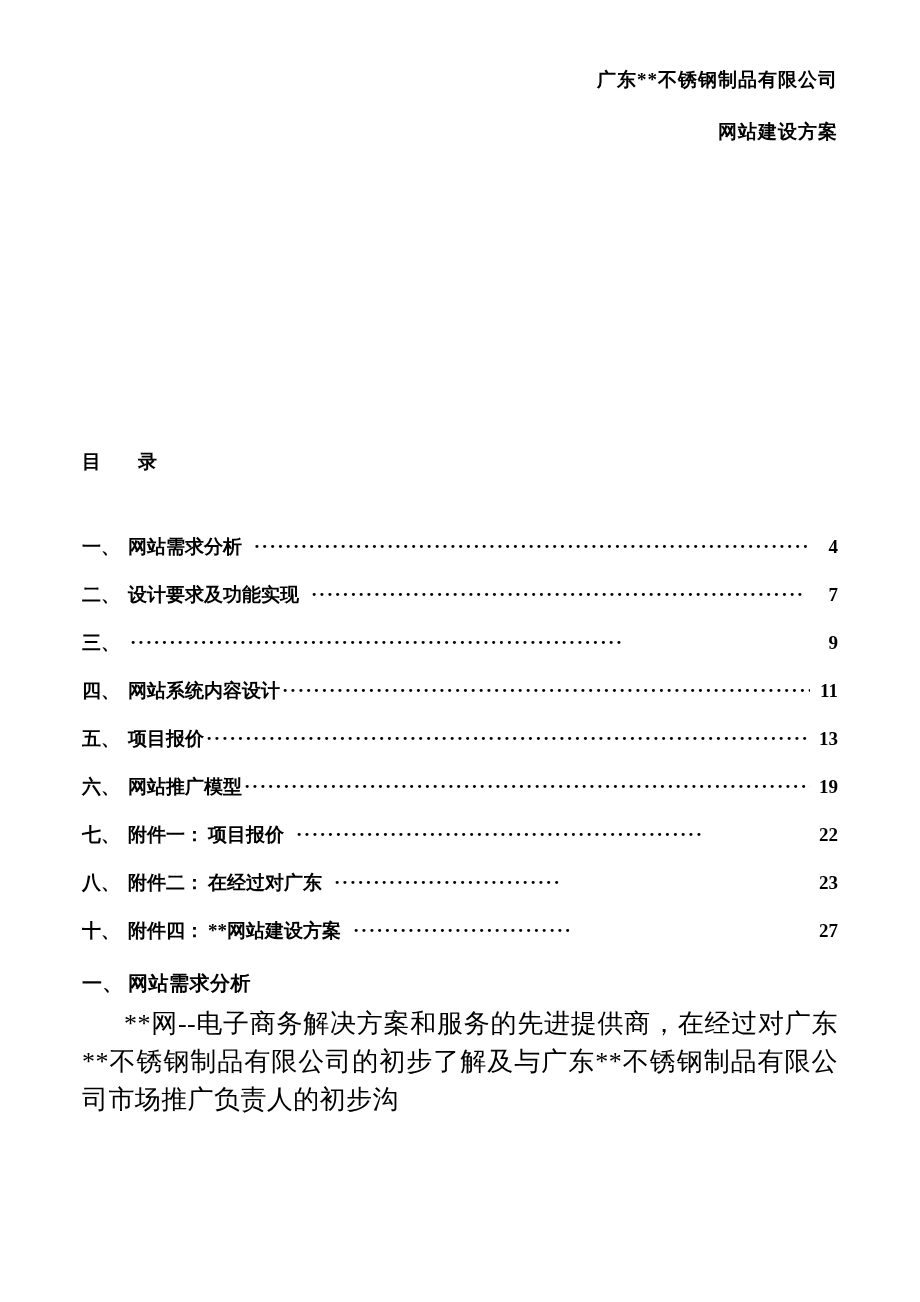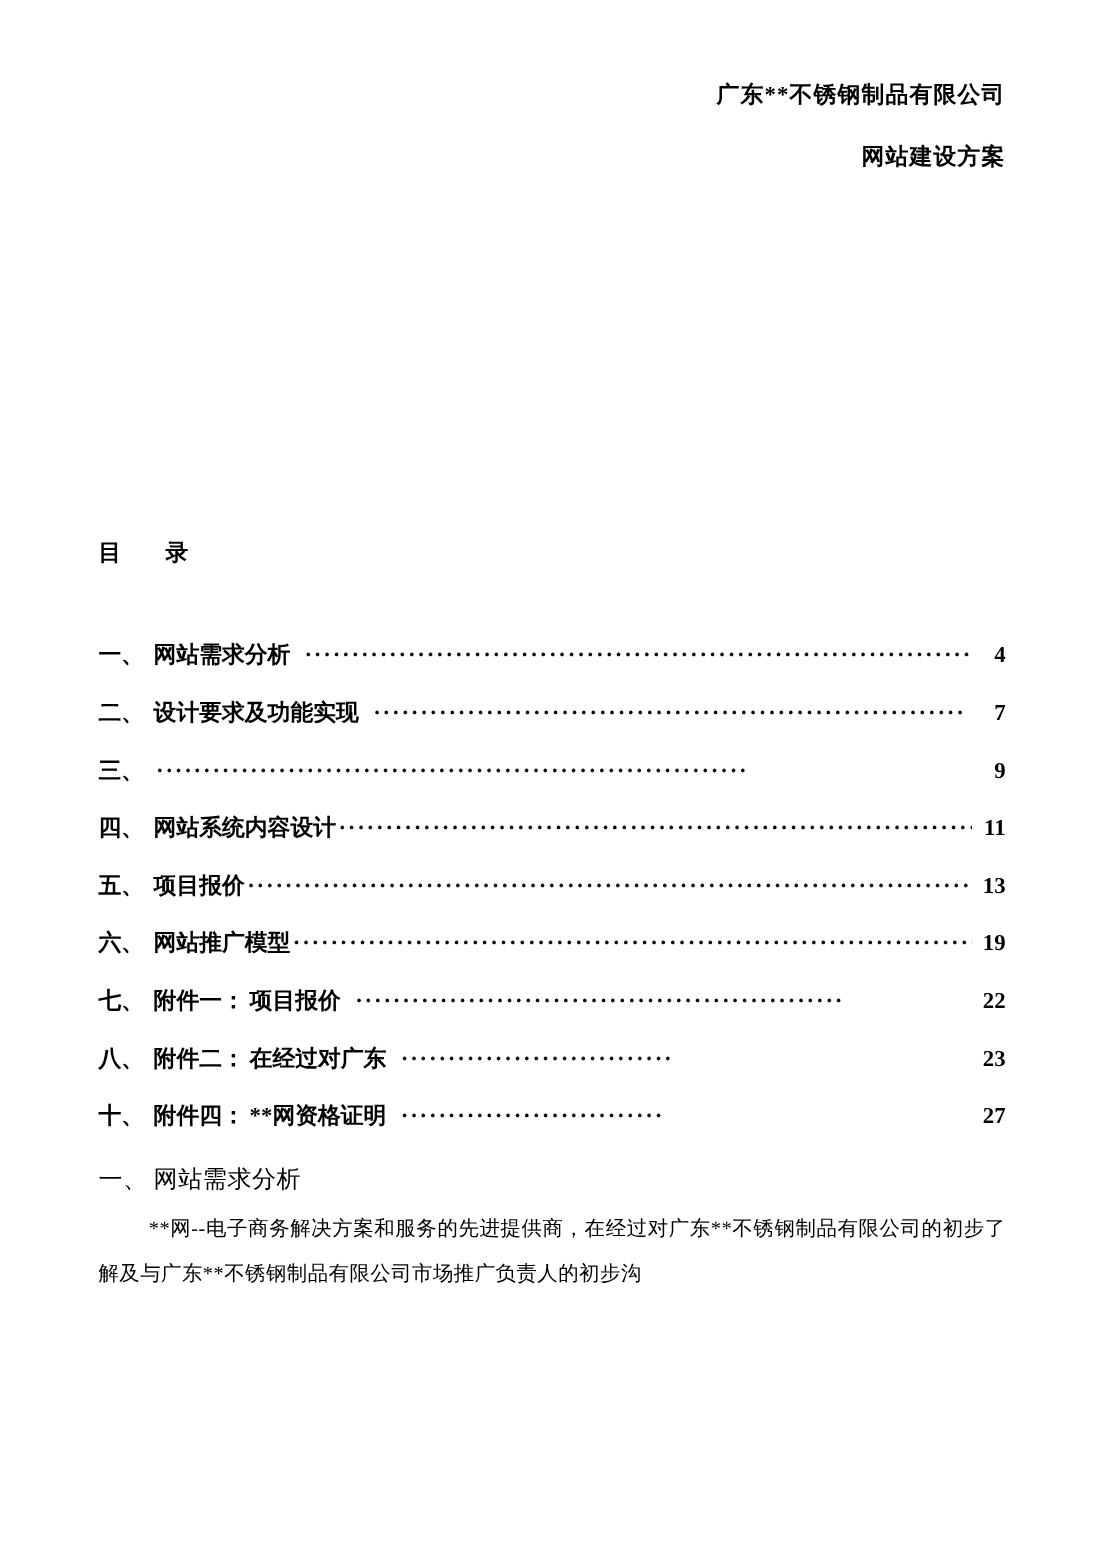--- a/index.html
+++ b/index.html
@@ -96,31 +96,31 @@
 
   
   .toc-row .sublabel {
     display: inline-block;
     margin-left: 4px;
   }
 
   
   .section-heading {
     font-size: 20px;
-    font-weight: normal;
+    font-weight: bold;
     line-height: 28px;
     margin-top: 26px;
     letter-spacing: 0.5px;
   }
   .section-heading .sec-num {
     display: inline-block;
     min-width: 46px;
   }
   .para {
-    font-size: 17px;
+    font-size: 26px;
     line-height: 38px;
     text-align: justify;
     margin-top: 8px;
     text-indent: 42px;
     letter-spacing: 0.4px;
   }
 </style>
 </head>
 <body>
 
@@ -195,21 +195,21 @@
         <span class="toc-label">附件二：</span>
         <span class="sublabel">在经过对广东</span>
         <span class="toc-gap"></span>
         <span class="toc-dots">·····························</span>
         <span class="toc-page">23</span>
       </div>
 
       <div class="toc-row">
         <span class="toc-num">十、</span>
         <span class="toc-label">附件四：</span>
-        <span class="sublabel">**网资格证明</span>
+        <span class="sublabel">**网站建设方案</span>
         <span class="toc-gap"></span>
         <span class="toc-dots">····························</span>
         <span class="toc-page">27</span>
       </div>
 
     </div>
 
     <div class="section-heading">
       <span class="sec-num">一、</span><span>网站需求分析</span>
     </div>

